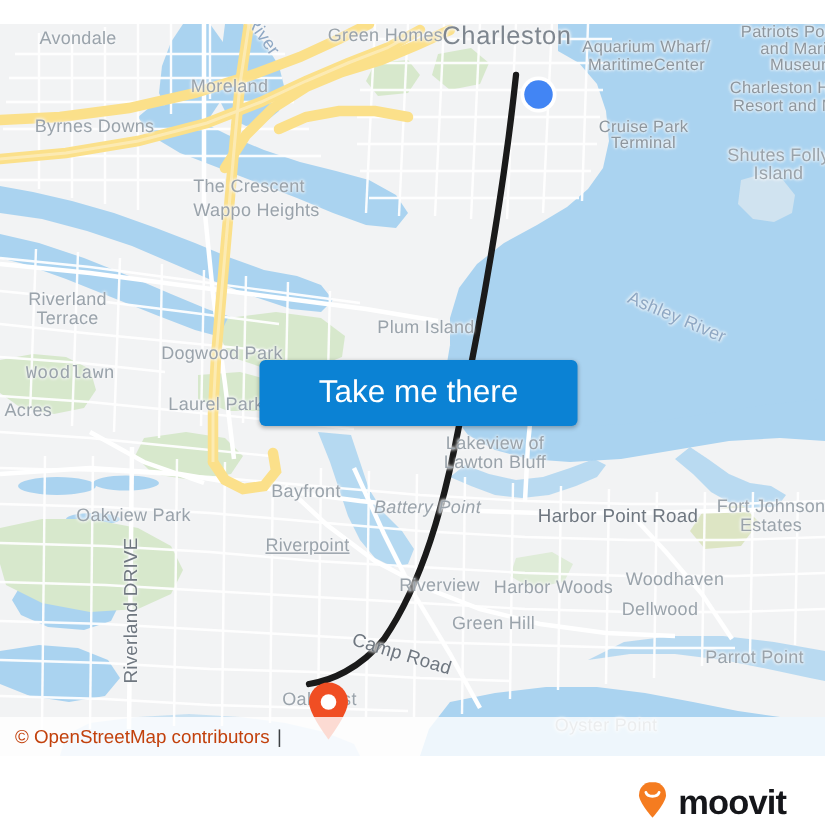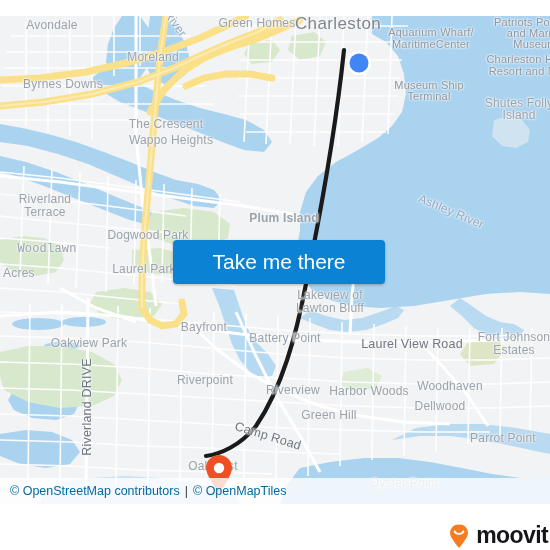--- a/index.html
+++ b/index.html
@@ -43,36 +43,36 @@
     font-family:"Liberation Sans", sans-serif;
   }
 
   
   #attr{
     position:absolute;left:0;bottom:0;width:550px;height:26px;
     display:flex;align-items:center;
     background:rgba(255,255,255,.80);
     font-size:12.5px;color:#3c4043;padding-left:10px;box-sizing:border-box;
   }
-  #attr a{color:#0369a1;text-decoration:none;}
+  #attr a{color:#c2410c;text-decoration:none;}
   #attr .sep{margin:0 5px;color:#3c4043;}
 
   
   #footer{
     position:absolute;left:0;top:488px;width:550px;height:62px;
     background:#ffffff;display:flex;align-items:center;
   }
   #route-summary{
     margin-left:15px;font-size:17.5px;color:#2b2b2b;
     display:flex;align-items:center;gap:7px;white-space:nowrap;
   }
   #route-summary .arrow{font-size:17px;color:#2b2b2b;}
   #brand{
-    position:absolute;right:2px;top:50%;transform:translateY(-50%);
-    display:flex;align-items:flex-end;gap:7px;
+    position:absolute;right:26px;top:50%;transform:translateY(-50%);
+    display:flex;align-items:flex-start;gap:7px;
   }
   #brand .wordmark{
     font-size:23px;font-weight:bold;color:#15161a;letter-spacing:-.6px;
     font-family:"Liberation Sans", sans-serif;
   }
 </style>
 </head>
 <body>
 
 <div id="app">
@@ -264,44 +264,44 @@
         <div class="lbl city" style="left: 338px; top: 8px;">Charleston</div>
         <div class="lbl poi" style="left: 431px; top: 16px;">Aquarium Wharf/</div>
         <div class="lbl poi" style="left: 431px; top: 28px;">MaritimeCenter</div>
         <div class="lbl poi" style="left: 528px; top: 6px;">Patriots Point</div>
         <div class="lbl poi" style="left: 532px; top: 17px;">and Mariti</div>
         <div class="lbl poi" style="left: 535px; top: 28px;">Museum</div>
         <div class="lbl water" style="left: 175px; top: 8px; transform: translate(-50%, -50%) rotate(55deg);">River</div>
         <div class="lbl place" style="left: 153px; top: 42px;">Moreland</div>
         <div class="lbl poi" style="left: 528px; top: 43px;">Charleston Harb</div>
         <div class="lbl poi" style="left: 528px; top: 55px;">Resort and Mar</div>
-        <div class="lbl poi" style="left: 429px; top: 69px;">Museum Ship</div>
+        <div class="lbl poi" style="left: 429px; top: 69px;">Cruise Park</div>
         <div class="lbl poi" style="left: 429px; top: 80px;">Terminal</div>
         <div class="lbl place" style="left: 63px; top: 69px;">Byrnes Downs</div>
         <div class="lbl place" style="left: 519px; top: 88px;">Shutes Folly</div>
         <div class="lbl place" style="left: 519px; top: 100px;">Island</div>
         <div class="lbl place" style="left: 166px; top: 109px;">The Crescent</div>
         <div class="lbl place" style="left: 171px; top: 125px;">Wappo Heights</div>
         <div class="lbl place" style="left: 45px; top: 184px;">Riverland</div>
         <div class="lbl place" style="left: 45px; top: 197px;">Terrace</div>
         <div class="lbl water" style="left: 451px; top: 196px; transform: translate(-50%, -50%) rotate(23deg);">Ashley River</div>
-        <div class="lbl place" style="left: 284px; top: 203px; font-weight: bold;">Plum Island</div>
+        <div class="lbl place" style="left: 284px; top: 203px;">Plum Island</div>
         <div class="lbl place" style="left: 148px; top: 220px;">Dogwood Park</div>
         <div class="lbl place" style="left: 47px; top: 234px; font-family: Liberation Mono, monospace;">Woodlawn</div>
         <div class="lbl place" style="left: 144px; top: 254px;">Laurel Park</div>
         <div class="lbl place" style="left: 14px; top: 258px;">n Acres</div>
         <div class="lbl place" style="left: 330px; top: 280px;">Lakeview of</div>
         <div class="lbl place" style="left: 330px; top: 293px;">Lawton Bluff</div>
         <div class="lbl place" style="left: 89px; top: 328px;">Oakview Park</div>
         <div class="lbl place" style="left: 204px; top: 312px;">Bayfront</div>
-        <div class="lbl place" style="left: 285px; top: 323px;">Battery Point</div>
-        <div class="lbl road" style="left: 412px; top: 328px;">Laurel View Road</div>
+        <div class="lbl place" style="left: 285px; top: 323px; font-style: italic;">Battery Point</div>
+        <div class="lbl road" style="left: 412px; top: 328px;">Harbor Point Road</div>
         <div class="lbl place" style="left: 514px; top: 322px;">Fort Johnson</div>
         <div class="lbl place" style="left: 514px; top: 335px;">Estates</div>
-        <div class="lbl place" style="left: 205px; top: 365px;">Riverpoint</div>
+        <div class="lbl place" style="left: 205px; top: 348px; text-decoration: underline;">Riverpoint</div>
         <div class="lbl place" style="left: 293px; top: 375px;">Riverview</div>
         <div class="lbl place" style="left: 369px; top: 376px;">Harbor Woods</div>
         <div class="lbl place" style="left: 450px; top: 371px;">Woodhaven</div>
         <div class="lbl place" style="left: 329px; top: 400px;">Green Hill</div>
         <div class="lbl place" style="left: 440px; top: 391px;">Dellwood</div>
         <div class="lbl place" style="left: 503px; top: 423px;">Parrot Point</div>
         <div class="lbl road" style="left: 87px; top: 391px; transform: translate(-50%, -50%) rotate(-90deg);">Riverland DRIVE</div>
         <div class="lbl road" style="left: 268px; top: 420px; transform: translate(-50%, -50%) rotate(17deg);">Camp Road</div>
         <div class="lbl place" style="left: 213px; top: 451px;">Oakcrest</div>
         <div class="lbl place" style="left: 404px; top: 468px;">Oyster Point</div>
@@ -319,21 +319,20 @@
         <path d="M15,39 C15,39 28,22 28,14 A13,13 0 1 0 2,14 C2,22 15,39 15,39 Z" fill="#f04e23"></path>
         <circle cx="15" cy="14" r="5.2" fill="#ffffff"></circle>
       </svg>
     </div>
 
     <button id="cta">Take me there</button>
 
     <div id="attr">
       <a href="#">© OpenStreetMap contributors</a>
       <span class="sep">|</span>
-      <a href="#">© OpenMapTiles</a>
     </div>
   </div>
 
   <div id="footer">
     <div id="brand">
       <span style="display:inline-block;line-height:0;">
         <svg width="20" height="24" viewBox="0 0 20 24">
           <path d="M10,23.5 C10,23.5 19,13.5 19,8.6 A9,9 0 1 0 1,8.6 C1,13.5 10,23.5 10,23.5 Z" fill="#f57c20"></path>
           <path d="M5.6,6.8 C6.6,10.2 13.4,10.2 14.4,6.8" stroke="#ffffff" stroke-width="1.9" fill="none" stroke-linecap="round"></path>
         </svg>

